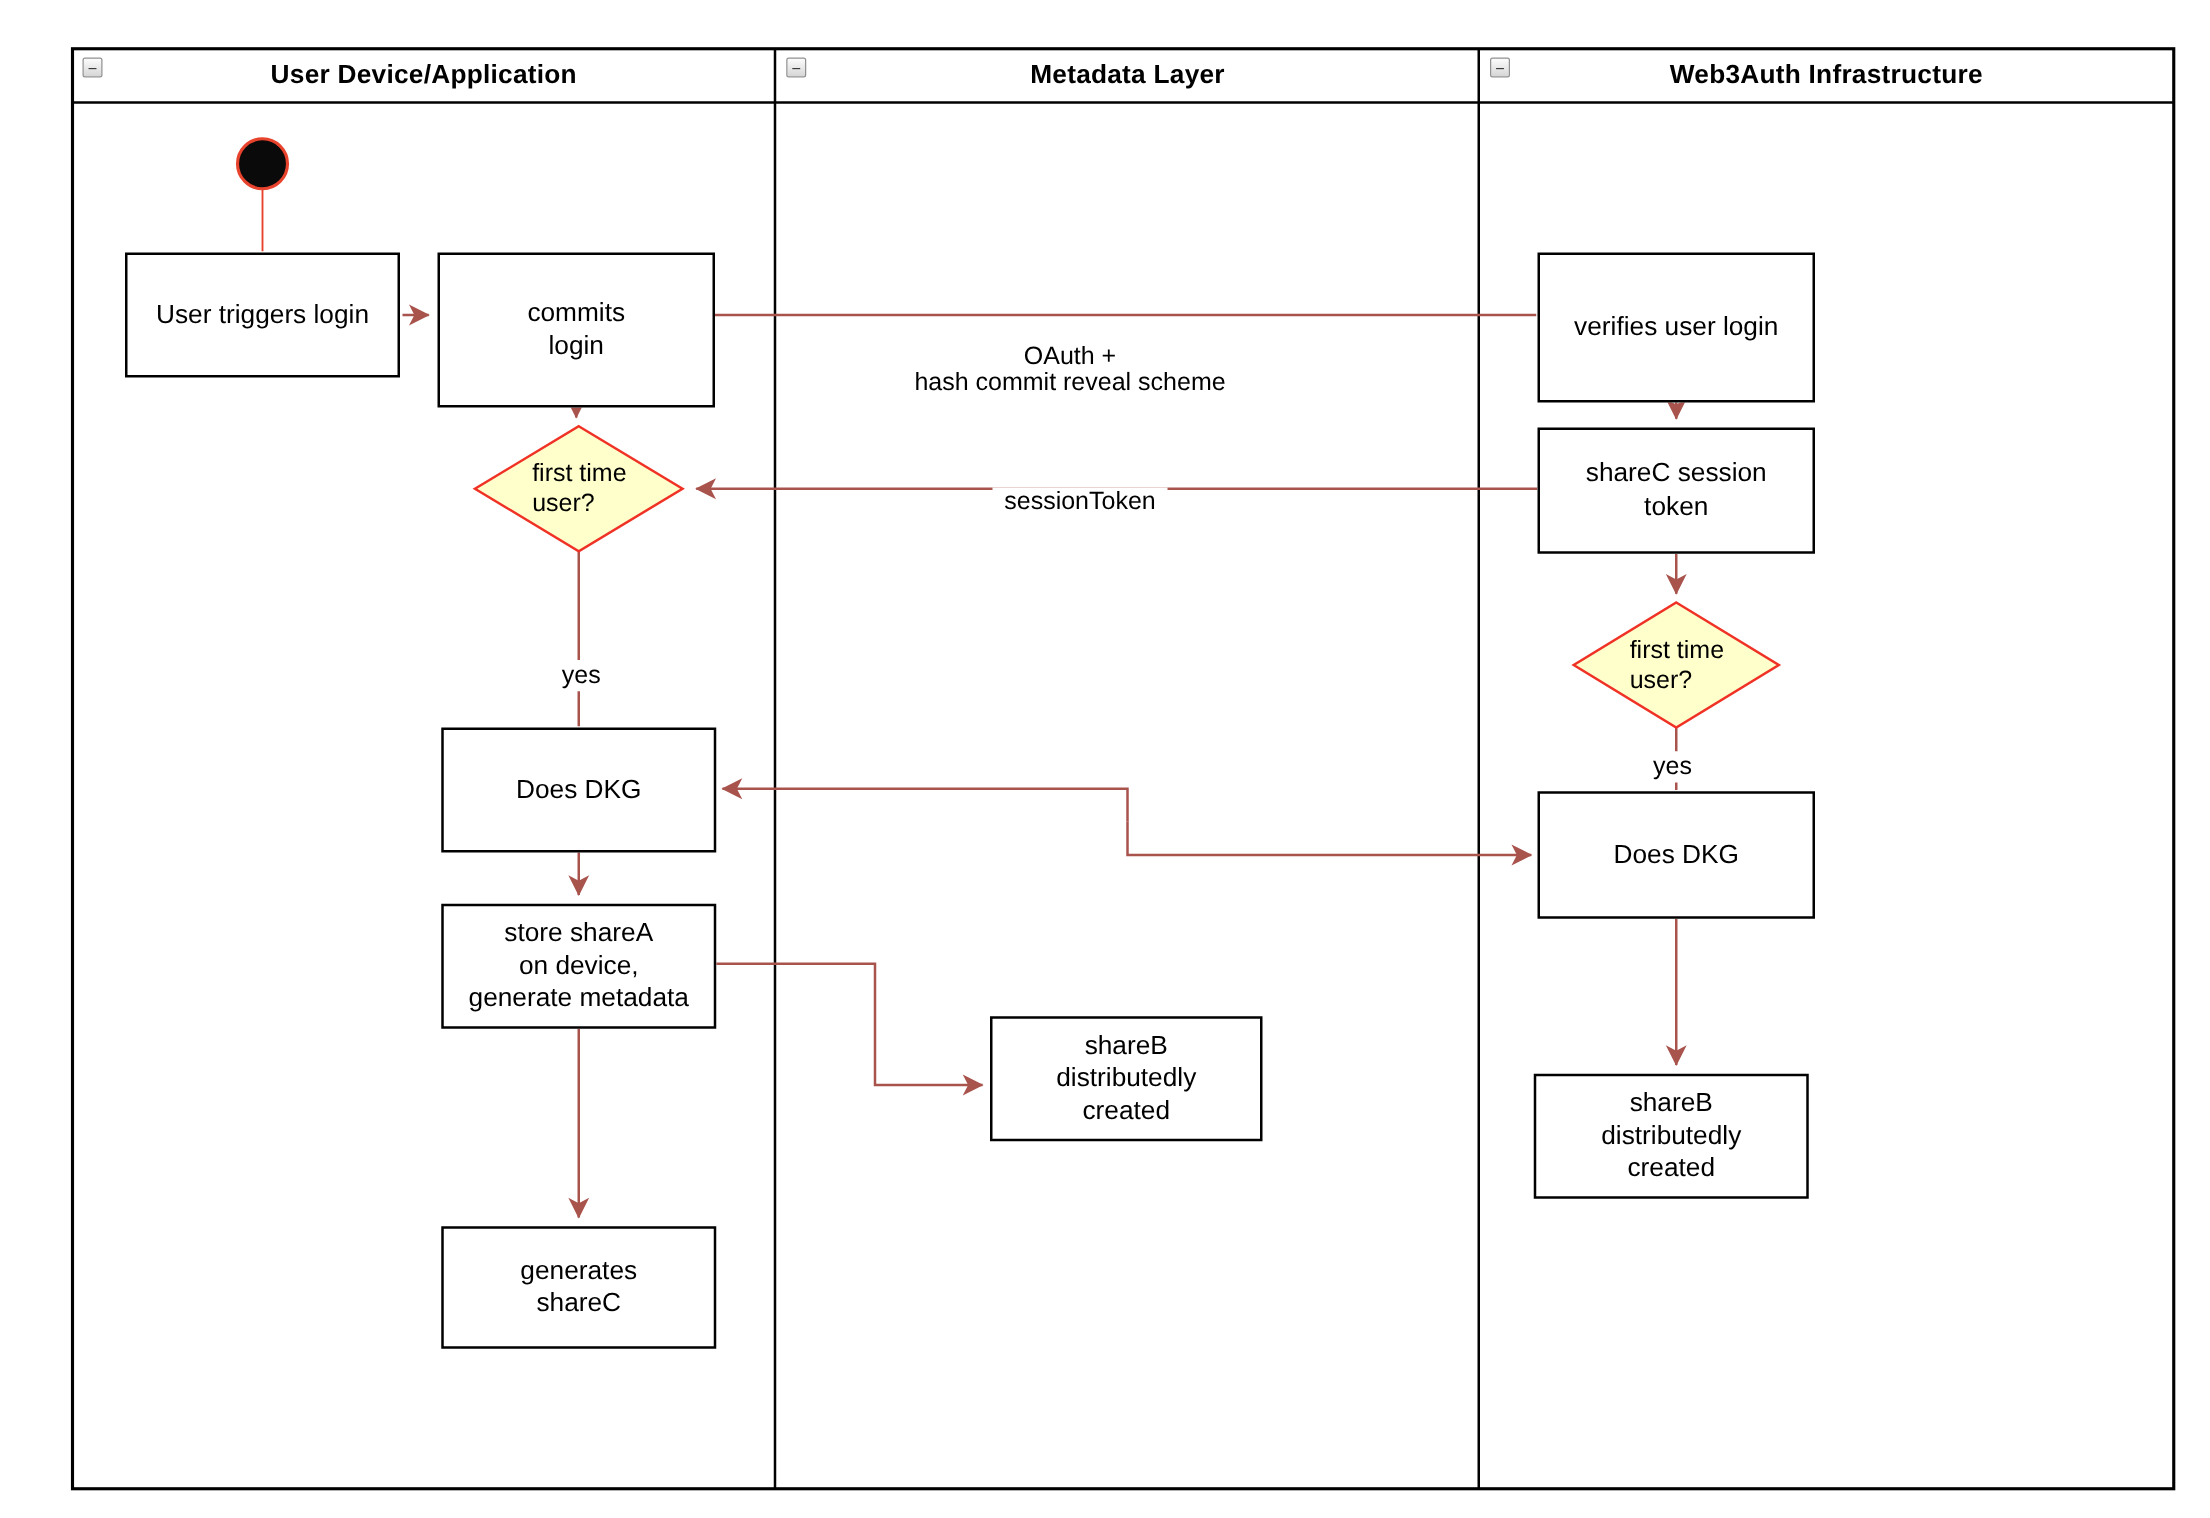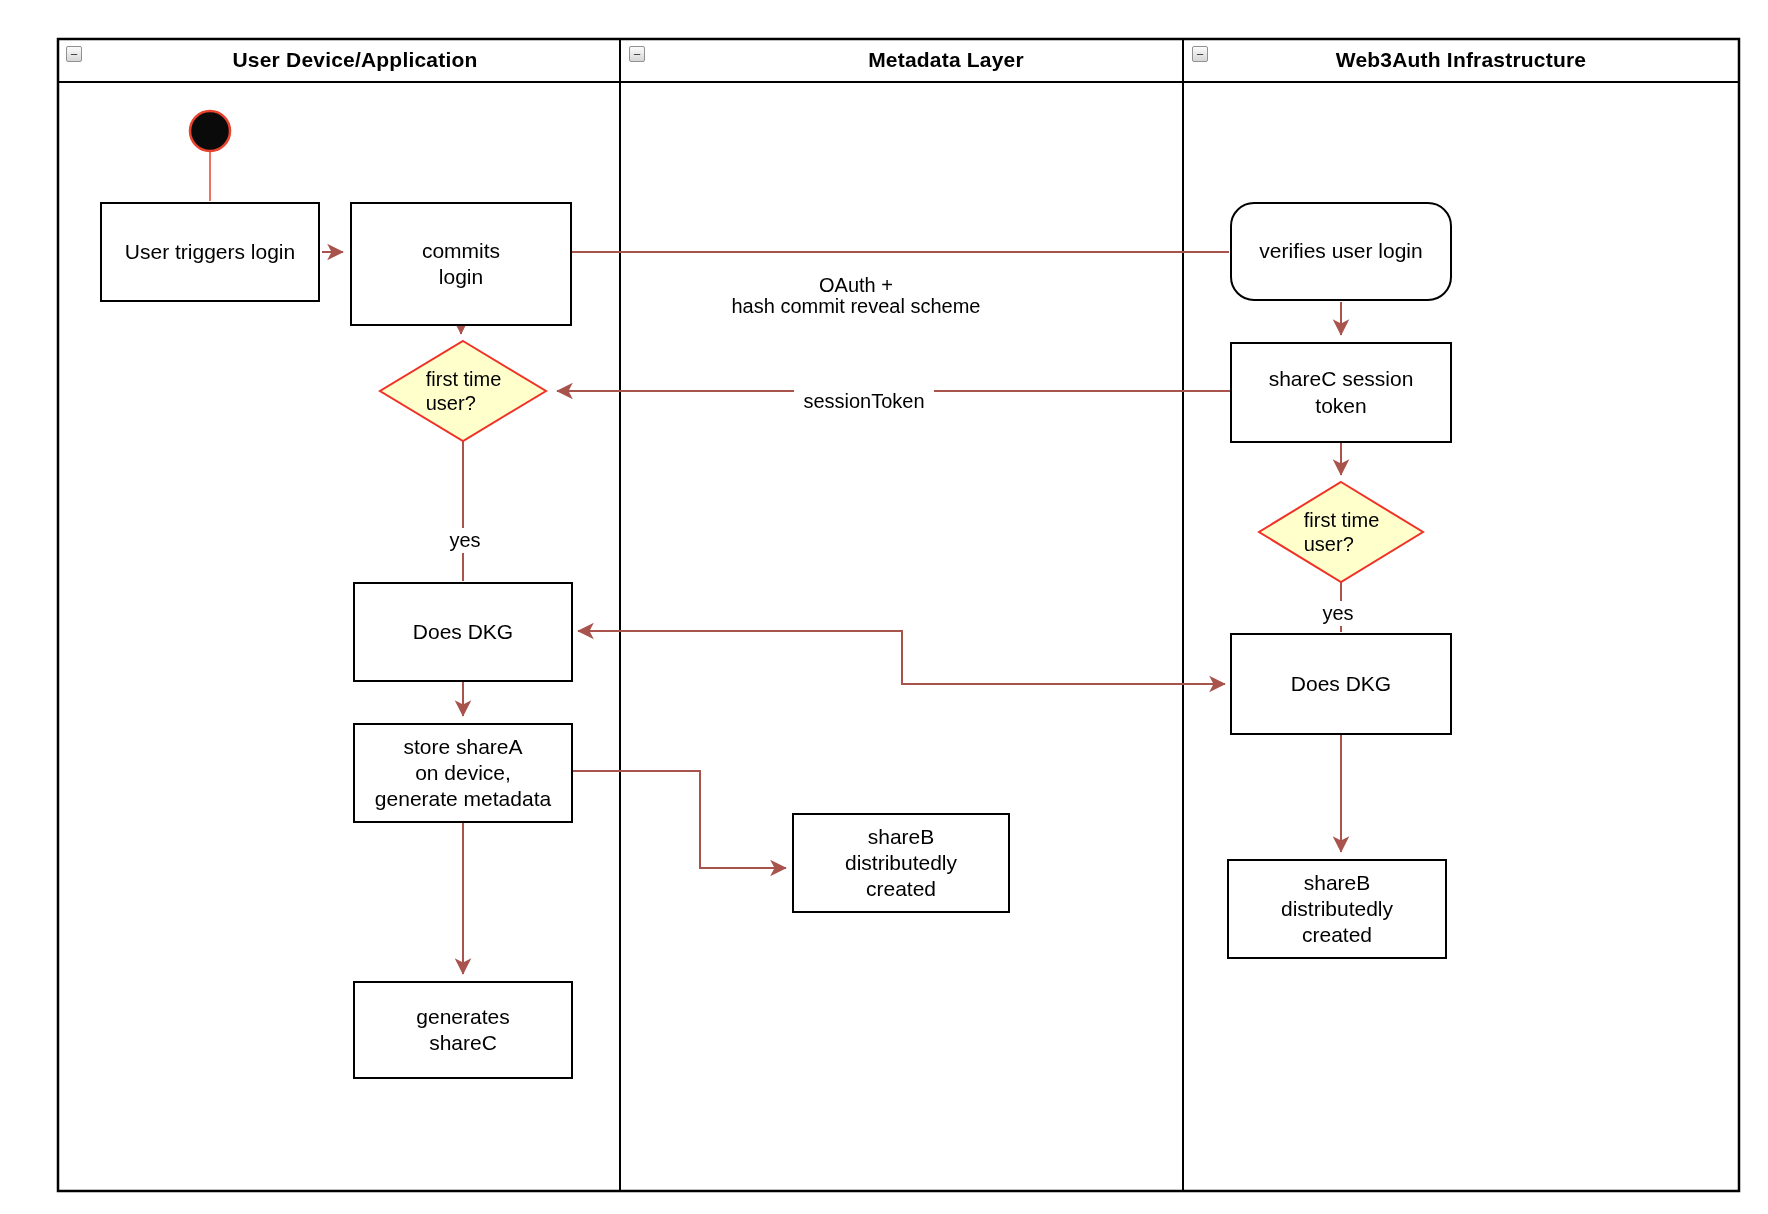--- a/index.html
+++ b/index.html
@@ -68,22 +68,22 @@
       <path d="M1341,302 L1341,335" marker-end="url(#arr)"></path>
       <path d="M1341,443 L1341,475" marker-end="url(#arr)"></path>
       <path d="M1341,582 L1341,632"></path>
       <path d="M1341,735 L1341,852" marker-end="url(#arr)"></path>
     </g>
 
     <polygon points="463,341 546,391 463,441 380,391" fill="#FFFFCC" stroke="#F03226" stroke-width="2"></polygon>
     <polygon points="1341,482 1423,532 1341,582 1259,532" fill="#FFFFCC" stroke="#F03226" stroke-width="2"></polygon>
   </svg>
 
-  <div class="lane-title" style="left:58px;width:562px;padding-left:16px;">User Device/Application</div>
-  <div class="lane-title" style="left:621px;width:562px;padding-left:44px;">Metadata Layer</div>
+  <div class="lane-title" style="left:58px;width:562px;">User Device/Application</div>
+  <div class="lane-title" style="left:621px;width:562px;">Metadata Layer</div>
   <div class="lane-title" style="left:1184px;width:554px;">Web3Auth Infrastructure</div>
 
   <div class="collapse-btn" style="left:66px;top:46px;">−</div>
   <div class="collapse-btn" style="left:629px;top:46px;">−</div>
   <div class="collapse-btn" style="left:1192px;top:46px;">−</div>
 
   <div class="node" style="left:100px;top:202px;width:220px;height:100px;">User triggers login</div>
   <div class="node" style="left:350px;top:202px;width:222px;height:124px;">commits
 login</div>
   <div class="diamond-label" style="left:391px;top:351px;width:145px;height:80px;">first time
@@ -92,21 +92,21 @@
   <div class="node" style="left:353px;top:981px;width:220px;height:98px;">generates
 shareC</div>
   <div class="node" style="left:353px;top:723px;width:220px;height:100px;">store shareA
 on device,
 generate metadata</div>
 
   <div class="node" style="left:792px;top:813px;width:218px;height:100px;">shareB
 distributedly
 created</div>
 
-  <div class="node" style="left:1230px;top:202px;width:222px;height:99px;border-radius:24px;">verifies user login</div>
+  <div class="node" style="left:1230px;top:202px;width:222px;height:120px;">verifies user login</div>
   <div class="node" style="left:1230px;top:342px;width:222px;height:101px;">shareC session
 token</div>
   <div class="diamond-label" style="left:1269px;top:492px;width:145px;height:80px;">first time
 user?</div>
   <div class="node" style="left:1230px;top:633px;width:222px;height:102px;">Does DKG</div>
   <div class="node" style="left:1227px;top:859px;width:220px;height:100px;">shareB
 distributedly
 created</div>
 
   <div class="edge-label two-line" style="left:713px;top:230px;width:286px;height:44px;margin-top:44px;">OAuth +

